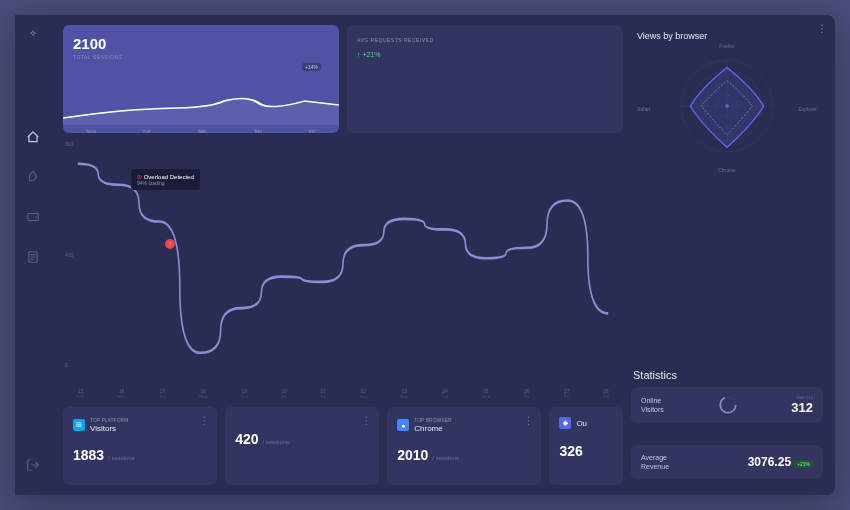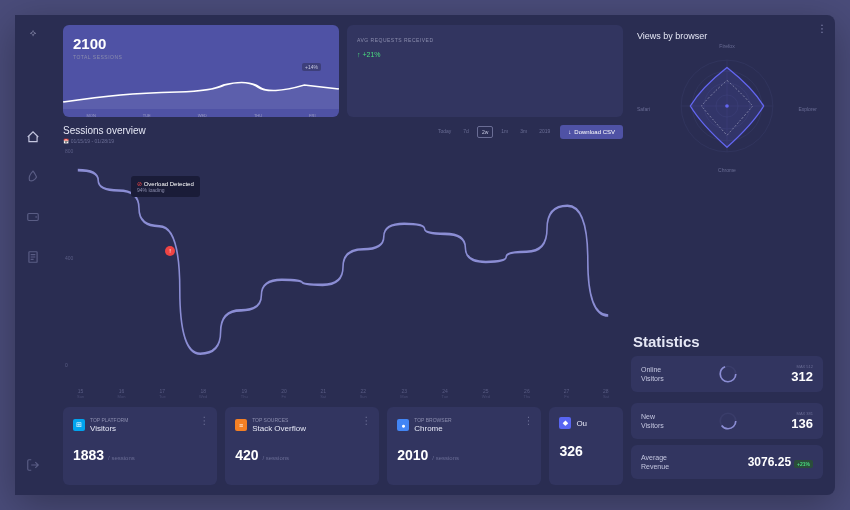--- a/index.html
+++ b/index.html
@@ -8,21 +8,21 @@
 .sidebar{width:36px;background:#2a2d52;display:flex;flex-direction:column;align-items:center;padding:12px 0;gap:30px}
 .logo{color:#8b8dae;font-size:10px}
 .nav-icons{display:flex;flex-direction:column;gap:24px;margin-top:60px}
 .nav-icon{width:16px;height:16px;color:#5a5d85;cursor:pointer;display:flex;align-items:center;justify-content:center}
 .nav-icon.active{color:#c5c7e0}
 .nav-icon svg{width:14px;height:14px}
 .logout{margin-top:auto;margin-bottom:10px;color:#5a5d85;cursor:pointer}
 .main{flex:1;display:flex;gap:8px;padding:10px 12px}
 .left-col{flex:1;display:flex;flex-direction:column;gap:8px}
 .right-col{width:192px;display:flex;flex-direction:column;gap:8px}
-.stats-row{display:flex;gap:8px;height:92px}
+.stats-row{display:flex;gap:8px;height:108px}
 .stat-card{background:#323560;border-radius:6px;padding:10px;flex:1;position:relative}
 .stat-card.highlight{background:#4f52a5;padding-bottom:2px}
 .stat-value{color:#fff;font-size:15px;font-weight:600}
 .stat-label{color:#8b8dae;font-size:5px;text-transform:uppercase;letter-spacing:.5px;margin-top:2px}
 .stat-delta{font-size:7px;margin-top:8px}
 .stat-delta.up{color:#4ade80}
 .stat-delta.down{color:#ef4444}
 .mini-chart{position:absolute;bottom:0;left:0;right:0;height:50px}
 .mini-chart svg{width:100%;height:100%}
 .mini-labels{display:flex;justify-content:space-around;font-size:4px;color:#9a9cc5;margin-top:-8px}
@@ -59,21 +59,21 @@
 .radar-header{display:flex;justify-content:space-between;align-items:center}
 .radar-title{color:#e5e7f5;font-size:9px;font-weight:500}
 .radar-chart{height:130px;position:relative;display:flex;align-items:center;justify-content:center}
 .radar-label{position:absolute;color:#6a6d95;font-size:5px}
 .radar-label.top{top:2px}
 .radar-label.right{right:0;top:50%}
 .radar-label.bottom{bottom:-2px}
 .radar-label.left{left:0;top:50%}
 .stats-section{display:flex;flex-direction:column;gap:6px}
 .stats-header{display:flex;justify-content:space-between;align-items:center;padding:0 2px}
-.stats-title{color:#e5e7f5;font-size:15px;font-weight:700}
+.stats-title{color:#e5e7f5;font-size:11px;font-weight:400}
 .stat-item{background:#323560;border-radius:6px;padding:8px 10px;display:flex;align-items:center;justify-content:space-between;position:relative}
 .si-label{color:#c5c7e0;font-size:7px;line-height:1.3}
 .si-ring{width:20px;height:20px}
 .si-right{text-align:right}
 .si-max{color:#6a6d95;font-size:4px}
 .si-value{color:#fff;font-size:13px;font-weight:600}
 .si-value.small{font-size:12px}
 .si-badge{background:#2a4d3a;color:#4ade80;font-size:5px;padding:1px 3px;border-radius:2px;margin-left:3px}
 </style>
 </head>
@@ -134,37 +134,20 @@
               </div>
           </div>
         </div>
         <div class="stat-card">
           <div class="stat-label">AVG REQUESTS RECEIVED</div>
           <div class="stat-delta up">↑ +21%</div>
         </div>
       </div>
 
       <div class="overview">
-        <div class="ov-header">
-          <div>
-            <div class="ov-title">Sessions overview</div>
-            <div class="ov-date">📅 <span>01/15/19 - 01/28/19</span></div>
-          </div>
-          <div class="ov-controls">
-            <div class="range-tabs" id="range-tabs">
-                <div class="range-tab">Today</div>
-                <div class="range-tab">7d</div>
-                <div class="range-tab active">2w</div>
-                <div class="range-tab">1m</div>
-                <div class="range-tab">3m</div>
-                <div class="range-tab">2019</div>
-              </div>
-            <button class="btn-dl">↓ <span>Download CSV</span></button>
-          </div>
-        </div>
         <div class="chart-area">
           <div class="y-axis" id="y-axis">
               <span>800</span>
               <span>400</span>
               <span>0</span>
             </div>
           <svg viewBox="0 0 530 140" preserveAspectRatio="none" id="main-svg">
               <path d="M14,13 Q33.30769230769231,13 33.30769230769231,19 T52.61538461538461,25 Q71.92307692307692,25 71.92307692307692,35.5 T91.23076923076923,46 Q110.53846153846153,46 110.53846153846153,83.5 T129.84615384615384,121 Q149.15384615384613,121 149.15384615384613,108.25 T168.46153846153845,95.5 Q187.76923076923077,95.5 187.76923076923077,86.5 T207.07692307692307,77.5 Q226.38461538461536,77.5 226.38461538461536,79 T245.69230769230768,80.5 Q265,80.5 265,70 T284.3076923076923,59.5 Q303.61538461538464,59.5 303.61538461538464,52 T322.9230769230769,44.5 Q342.2307692307692,44.5 342.2307692307692,47.5 T361.53846153846155,50.5 Q380.8461538461538,50.5 380.8461538461538,58.75 T400.15384615384613,67 Q419.46153846153845,67 419.46153846153845,64 T438.7692307692308,61 Q458.0769230769231,61 458.0769230769231,47.5 T477.38461538461536,34 Q496.6923076923077,34 496.6923076923077,66.25 T516,98.5" fill="none" stroke="#8b8dd4" stroke-width="1.5"></path>
             </svg>
           <div class="tooltip">
@@ -198,27 +181,20 @@
     <div class="bc-icon" style="background:#00a4ef;color:#fff">⊞</div>
     <div>
                 <div class="bc-label">TOP PLATFORM</div>
     <div class="bc-name">Visitors</div>
               </div>
   </div>
   <div class="bc-value">1883 <span class="bc-unit">/ sessions</span></div>
 </div>
 <div class="bottom-card">
   <div class="dots">⋮</div>
-  <div class="bc-header">
-    <div class="bc-icon" style="background:#f48024;color:#fff">≡</div>
-    <div>
-                <div class="bc-label">TOP SOURCES</div>
-    <div class="bc-name">Stack Overflow</div>
-              </div>
-  </div>
   <div class="bc-value">420 <span class="bc-unit">/ sessions</span></div>
 </div>
 <div class="bottom-card">
   <div class="dots">⋮</div>
   <div class="bc-header">
     <div class="bc-icon" style="background:#4285f4;color:#fff">●</div>
     <div>
                 <div class="bc-label">TOP BROWSER</div>
     <div class="bc-name">Chrome</div>
               </div>
@@ -265,46 +241,35 @@
           <div class="radar-label left">Safari</div>
         </div>
       </div>
 
       <div class="stats-section">
         <div class="stats-header">
           <div class="stats-title">Statistics</div>
           <div class="dots">⋮</div>
         </div>
         <div id="stat-items">
-<div class="stat-item" style="margin-bottom:11px">
+<div class="stat-item" style="margin-bottom:22px">
   <div class="si-label">Online<br>Visitors</div>
   <svg class="si-ring" viewBox="0 0 36 36">
                 <circle cx="18" cy="18" r="14" fill="none" stroke="#3a3d6a" stroke-width="3"></circle>
                 <circle cx="18" cy="18" r="14" fill="none" stroke="#8b8dd4" stroke-width="3" stroke-dasharray="60 88" stroke-dashoffset="-22" transform="rotate(-90 18 18)"></circle>
               </svg>
   <div class="si-right">
     <div class="si-max">MAX 512</div>
     <div class="si-value">312</div>
   </div>
 </div>
 <div class="stat-item" style="margin-bottom:6px">
-  <div class="si-label">New<br>Visitors</div>
-  <svg class="si-ring" viewBox="0 0 36 36">
-                <circle cx="18" cy="18" r="14" fill="none" stroke="#3a3d6a" stroke-width="3"></circle>
-                <circle cx="18" cy="18" r="14" fill="none" stroke="#8b8dd4" stroke-width="3" stroke-dasharray="35 88" stroke-dashoffset="-22" transform="rotate(-90 18 18)"></circle>
-              </svg>
+  <div class="si-label">Average<br>Revenue</div>
+
   <div class="si-right">
-    <div class="si-max">MAX 381</div>
-    <div class="si-value">136</div>
-  </div>
-</div>
-<div class="stat-item" style="margin-bottom:6px">
-  <div class="si-label">Average<br>Revenue</div>
-
-  <div class="si-right">
 
     <div class="si-value small">3076.25<span class="si-badge">+21%</span></div>
   </div>
 </div>
           </div>
       </div>
     </div>
   </div>
 </div>
 

